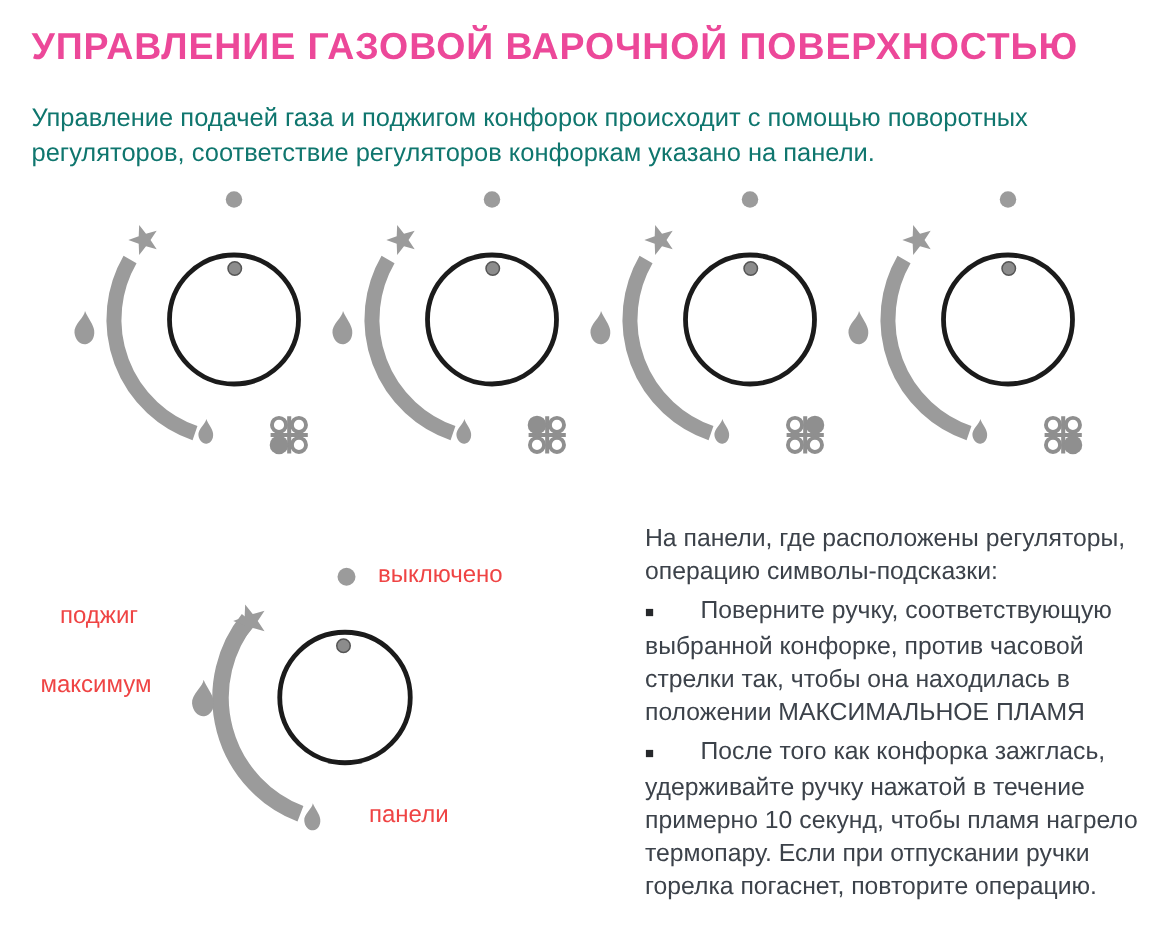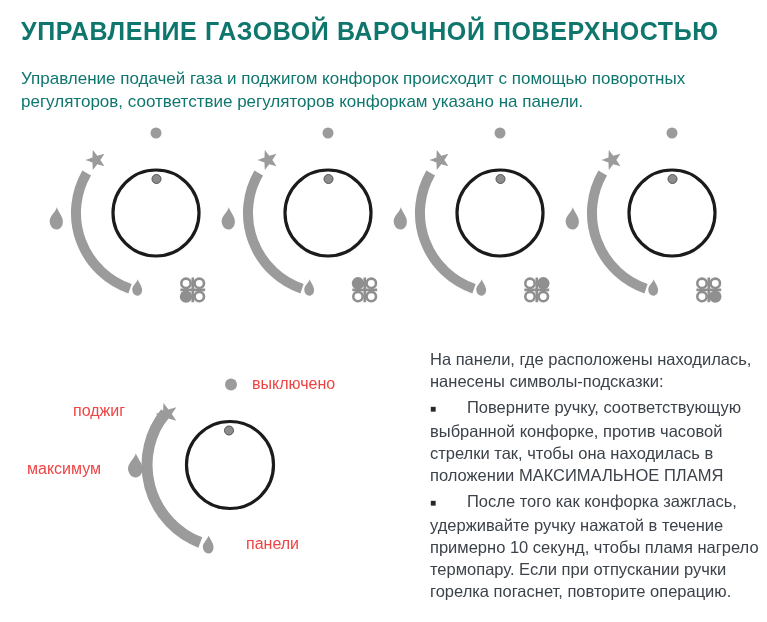--- a/index.html
+++ b/index.html
@@ -3,38 +3,38 @@
 <meta charset="utf-8">
 <style>
   html,body{margin:0;padding:0;background:#fff;}
   .page{
     position:relative;width:767px;height:622px;background:#ffffff;
     font-family:"Liberation Sans", sans-serif;overflow:hidden;
   }
   .page-title{
     position:absolute;left:21px;top:16px;margin:0;width:730px;
     font-size:25px;line-height:30px;font-weight:bold;letter-spacing:0.6px;
-    color:#0f766e;white-space:nowrap;
+    color:#ec4899;white-space:nowrap;
   }
   .intro{
     position:absolute;left:21px;top:67px;margin:0;width:742px;
     font-size:17px;line-height:23px;color:#0f766e;
   }
   .knob-svg{position:absolute;top:120px;width:170px;height:190px;}
   .knob-1{left:46px;}
   .knob-2{left:218px;}
   .knob-3{left:390px;}
   .knob-4{left:562px;}
   .legend-svg{position:absolute;left:120px;top:368px;width:215px;height:205px;}
   .legend-label{
     position:absolute;font-size:16px;line-height:18px;color:#ef4444;
   }
   .lbl-off{left:252px;top:375px;}
-  .lbl-ignition{left:40px;top:402px;width:85px;text-align:right;}
-  .lbl-max{left:27px;top:460px;}
+  .lbl-ignition{left:40px;top:402px;width:85px;}
+  .lbl-max{left:27px;top:448px;}
   .lbl-min{left:246px;top:535px;}
   .rightcol{
     position:absolute;left:430px;top:348px;width:332px;
     font-size:16.5px;line-height:22px;color:#3c424a;
   }
   .rightcol p{margin:0 0 4px 0;}
   .bullet{
     display:inline-block;width:37px;font-size:10px;color:#26282b;
     vertical-align:1px;
   }
@@ -155,18 +155,18 @@
     <circle cx="230" cy="465" r="43.5" fill="#ffffff" stroke="#1b1b1b" stroke-width="3.2"></circle>
     <circle cx="229" cy="430.5" r="4.5" fill="#8c8c8c" stroke="#555555" stroke-width="1"></circle>
   </svg>
 
   <div class="legend-label lbl-off">выключено</div>
   <div class="legend-label lbl-ignition">поджиг</div>
   <div class="legend-label lbl-max">максимум</div>
   <div class="legend-label lbl-min">панели</div>
 
   <div class="rightcol">
-    <p>На панели, где расположены находилась, нанесены символы-подсказки:</p>
+    <p>На панели, где расположены регуляторы, операцию символы-подсказки:</p>
     <p><span class="bullet">■</span><span>Поверните ручку, соответствующую выбранной конфорке, против часовой стрелки так, чтобы она находилась в положении МАКСИМАЛЬНОЕ ПЛАМЯ</span></p>
     <p><span class="bullet">■</span><span>После того как конфорка зажглась, удерживайте ручку нажатой в течение примерно 10 секунд, чтобы пламя нагрело термопару. Если при отпускании ручки горелка погаснет, повторите операцию.</span></p>
   </div>
 
 </div>
 
 </body></html>

